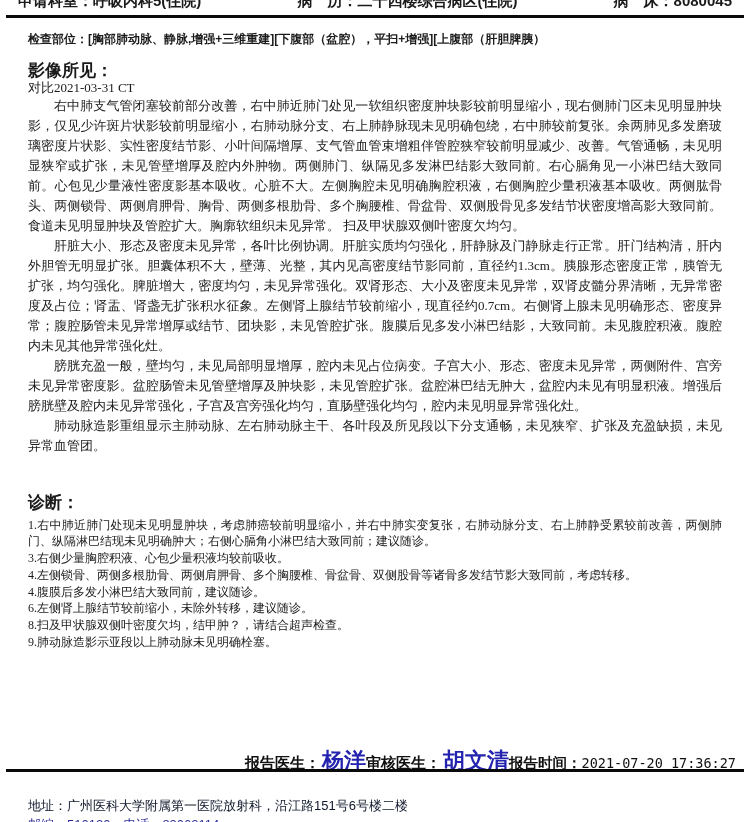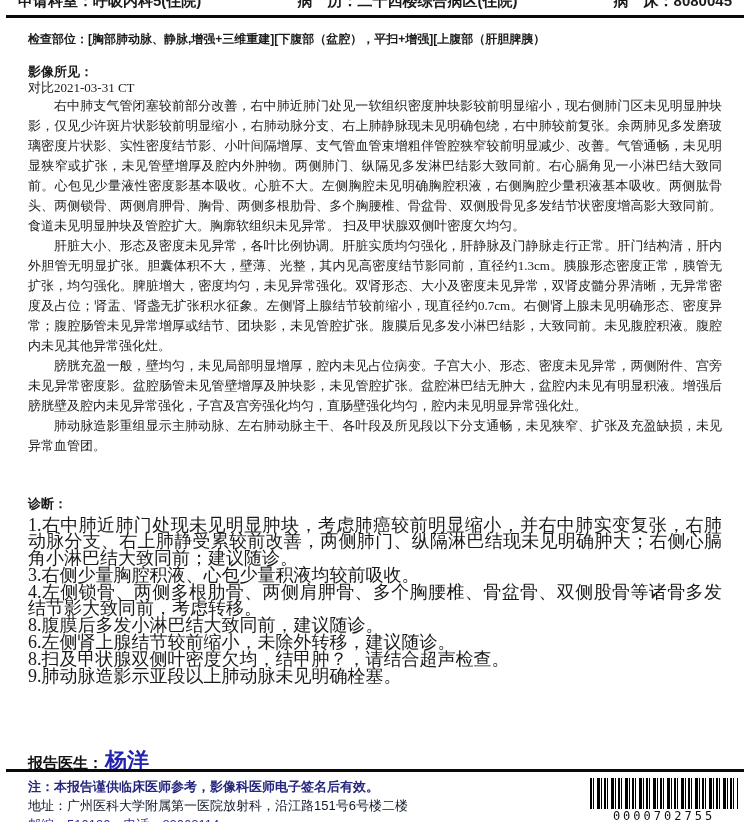--- a/index.html
+++ b/index.html
@@ -31,40 +31,40 @@
     position:absolute;top:20px;left:0;right:0;height:726px;
     padding:0 28px;overflow:hidden;
   }
   .exam-line{
     margin-top:10px;
     font-family:"Liberation Sans","DejaVu Sans",sans-serif;
     font-weight:bold;font-size:12px;line-height:19px;
   }
   .section-heading{
     margin-top:13px;
-    font-family:Liberation Sans, sans-serif;
-    font-weight:bold;font-size:13px;line-height:19px;
+    font-family:Liberation Mono, monospace;
+    font-weight:bold;font-size:17px;line-height:19px;
   }
   .compare-line{
     font-size:13px;line-height:14.5px;
   }
   .findings p{
     margin:0;text-indent:2em;
     font-size:13px;line-height:20px;
     text-align:justify;
   }
   .diag-heading{margin-top:38px;}
   .diagnosis{margin-top:4px;}
   .diag-item{
-    font-size:18px;line-height:16.8px;text-align:justify;
+    font-size:12px;line-height:16.8px;text-align:justify;
   }
   
   .doctor-row{
     position:absolute;top:746px;left:28px;right:14px;
-    display:flex;align-items:baseline;justify-content:space-between;
+    display:flex;align-items:baseline;justify-content:flex-end;
     white-space:nowrap;
   }
   .doc-label{
     font-family:"Liberation Sans","DejaVu Sans",sans-serif;
     font-weight:bold;font-size:15px;color:#111;
   }
   .doc-name{
     font-size:22px;font-weight:bold;color:#2323af;
     font-family:"Liberation Serif","DejaVu Serif",serif;
     margin-left:2px;
@@ -148,42 +148,43 @@
 
     <div class="diagnosis">
 
         <div class="diag-item">1.右中肺近肺门处现未见明显肿块，考虑肺癌较前明显缩小，并右中肺实变复张，右肺动脉分支、右上肺静受累较前改善，两侧肺门、纵隔淋巴结现未见明确肿大；右侧心膈角小淋巴结大致同前；建议随诊。</div>
 
 
         <div class="diag-item">3.右侧少量胸腔积液、心包少量积液均较前吸收。</div>
 
         <div class="diag-item">4.左侧锁骨、两侧多根肋骨、两侧肩胛骨、多个胸腰椎、骨盆骨、双侧股骨等诸骨多发结节影大致同前，考虑转移。</div>
 
-        <div class="diag-item">8.腹膜后多发小淋巴结大致同前，建议随诊。</div>
+        <div class="diag-item">4.腹膜后多发小淋巴结大致同前，建议随诊。</div>
 
         <div class="diag-item">6.左侧肾上腺结节较前缩小，未除外转移，建议随诊。</div>
 
 
         <div class="diag-item">8.扫及甲状腺双侧叶密度欠均，结甲肿？，请结合超声检查。</div>
 
         <div class="diag-item">9.肺动脉造影示亚段以上肺动脉未见明确栓塞。</div>
       </div>
 
   </div>
 
   <div class="doctor-row">
     <span>
       <span class="doc-label">报告医生：</span><span class="doc-name">杨洋</span>
     </span>
+    <span>
+      <span class="doc-label">审核医生：</span><span class="doc-name">胡文清</span>
+    </span>
+    <span class="report-time">
+      <span>报告时间：</span><span class="time-value">2021-07-20 17:36:27</span>
+    </span>
   </div>
 
   <div class="rule-bottom"></div>
 
-  <div class="note-line">注：本报告谨供临床医师参考，影像科医师电子签名后有效。</div>
   <div class="address-line">地址：广州医科大学附属第一医院放射科，沿江路151号6号楼二楼</div>
   <div class="postal-line">邮编：510120　电话：83062114</div>
 
-  <div class="barcode-wrap">
-    <div class="barcode"></div>
-    <div class="barcode-number">0000702755</div>
-  </div>
 
 </div>
 
 </body></html>

